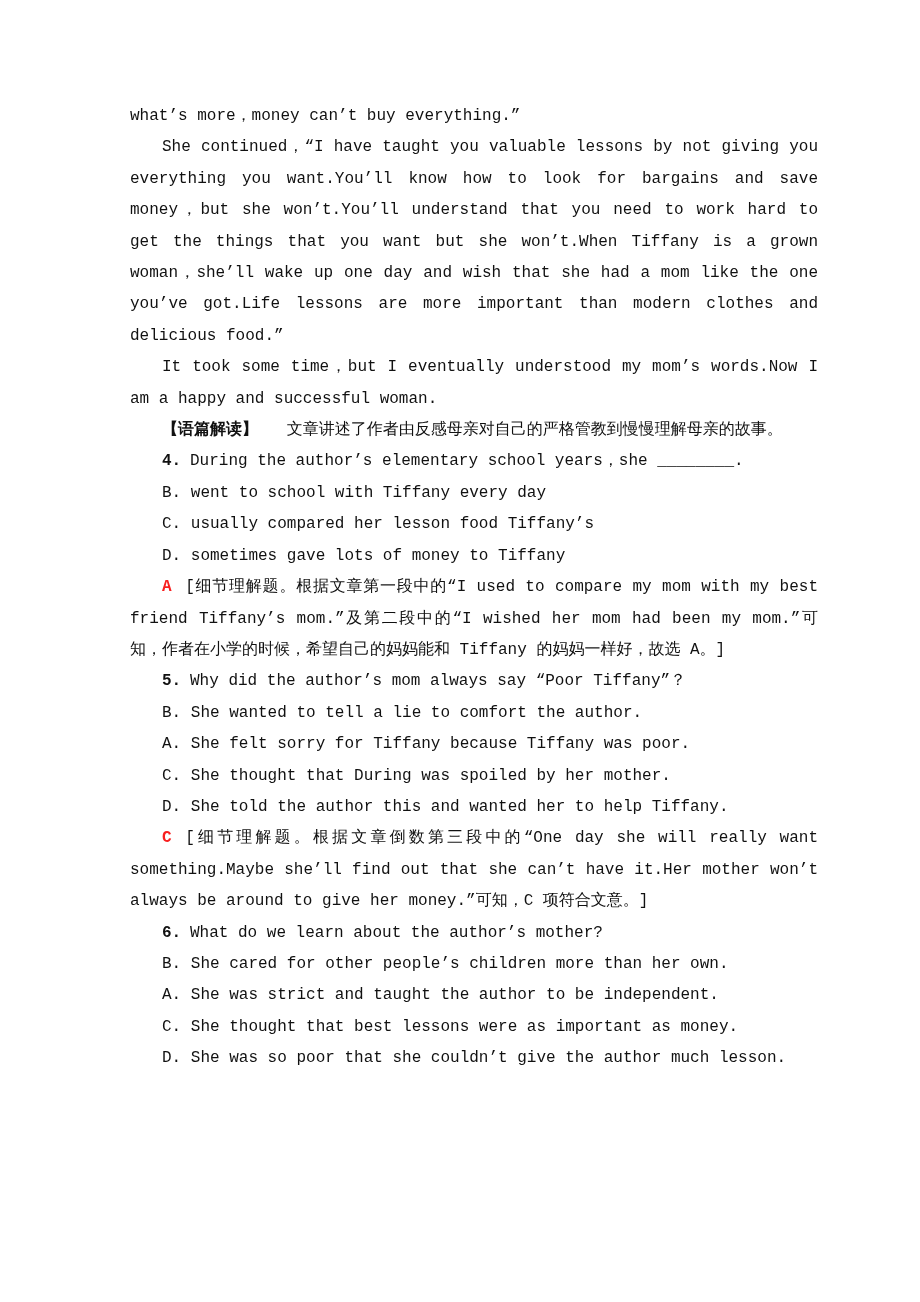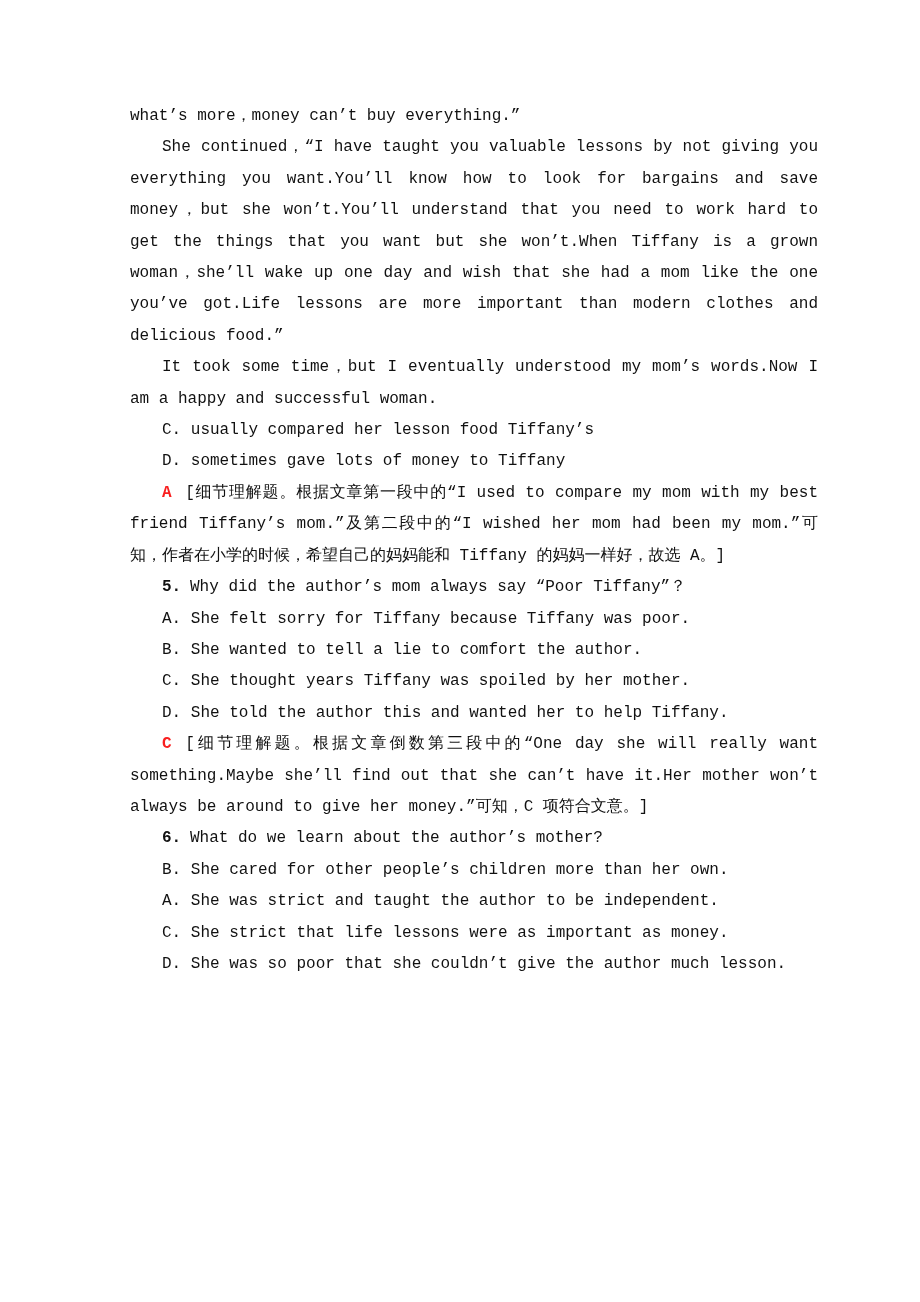--- a/index.html
+++ b/index.html
@@ -48,37 +48,40 @@
 <body>
 
 <div class="page">
 
   <p class="para"><span>what’s more，money can’t buy everything.”</span></p>
 
   <p class="para indent"><span>She continued，“I have taught you valuable lessons by not giving you everything you want.You’ll know how to look for bargains and save money，but she won’t.You’ll understand that you need to work hard to get the things that you want but she won’t.When Tiffany is a grown woman，she’ll wake up one day and wish that she had a mom like the one you’ve got.Life lessons are more important than modern clothes and delicious food.”</span></p>
 
   <p class="para indent"><span>It took some time，but I eventually understood my mom’s words.Now I am a happy and successful woman.</span></p>
 
+  <p class="para indent"><span class="note-label">【语篇解读】</span><span>文章讲述了作者由反感母亲对自己的严格管教到慢慢理解母亲的故事。</span></p>
 
+  <p class="para indent"><span class="qnum">4.</span><span>During the author’s elementary school years，she ________.</span></p>
 
+  <p class="para indent"><span>B. went to school with Tiffany every day</span></p>
   <p class="para indent"><span>C. usually compared her lesson food Tiffany’s</span></p>
   <p class="para indent"><span>D. sometimes gave lots of money to Tiffany</span></p>
 
   <p class="para indent"><span class="ans-letter">A</span><span>[细节理解题。根据文章第一段中的“I used to compare my mom with my best friend Tiffany’s mom.”及第二段中的“I wished her mom had been my mom.”可知，作者在小学的时候，希望自己的妈妈能和 Tiffany 的妈妈一样好，故选 A。]</span></p>
 
   <p class="para indent"><span class="qnum">5.</span><span>Why did the author’s mom always say “Poor Tiffany”？</span></p>
 
+  <p class="para indent"><span>B. She wanted to tell a lie to comfort the author.</span></p>
   <p class="para indent"><span>A. She felt sorry for Tiffany because Tiffany was poor.</span></p>
-  <p class="para indent"><span>B. She wanted to tell a lie to comfort the author.</span></p>
-  <p class="para indent"><span>C. She thought years Tiffany was spoiled by her mother.</span></p>
+  <p class="para indent"><span>C. She thought that During was spoiled by her mother.</span></p>
   <p class="para indent"><span>D. She told the author this and wanted her to help Tiffany.</span></p>
 
   <p class="para indent"><span class="ans-letter">C</span><span>[细节理解题。根据文章倒数第三段中的“One day she will really want something.Maybe she’ll find out that she can’t have it.Her mother won’t always be around to give her money.”可知，C 项符合文意。]</span></p>
 
   <p class="para indent"><span class="qnum">6.</span><span>What do we learn about the author’s mother?</span></p>
 
   <p class="para indent"><span>B. She cared for other people’s children more than her own.</span></p>
   <p class="para indent"><span>A. She was strict and taught the author to be independent.</span></p>
-  <p class="para indent"><span>C. She strict that life lessons were as important as money.</span></p>
+  <p class="para indent"><span>C. She thought that best lessons were as important as money.</span></p>
   <p class="para indent"><span>D. She was so poor that she couldn’t give the author much lesson.</span></p>
 
 
 </div>
 
 </body></html>

